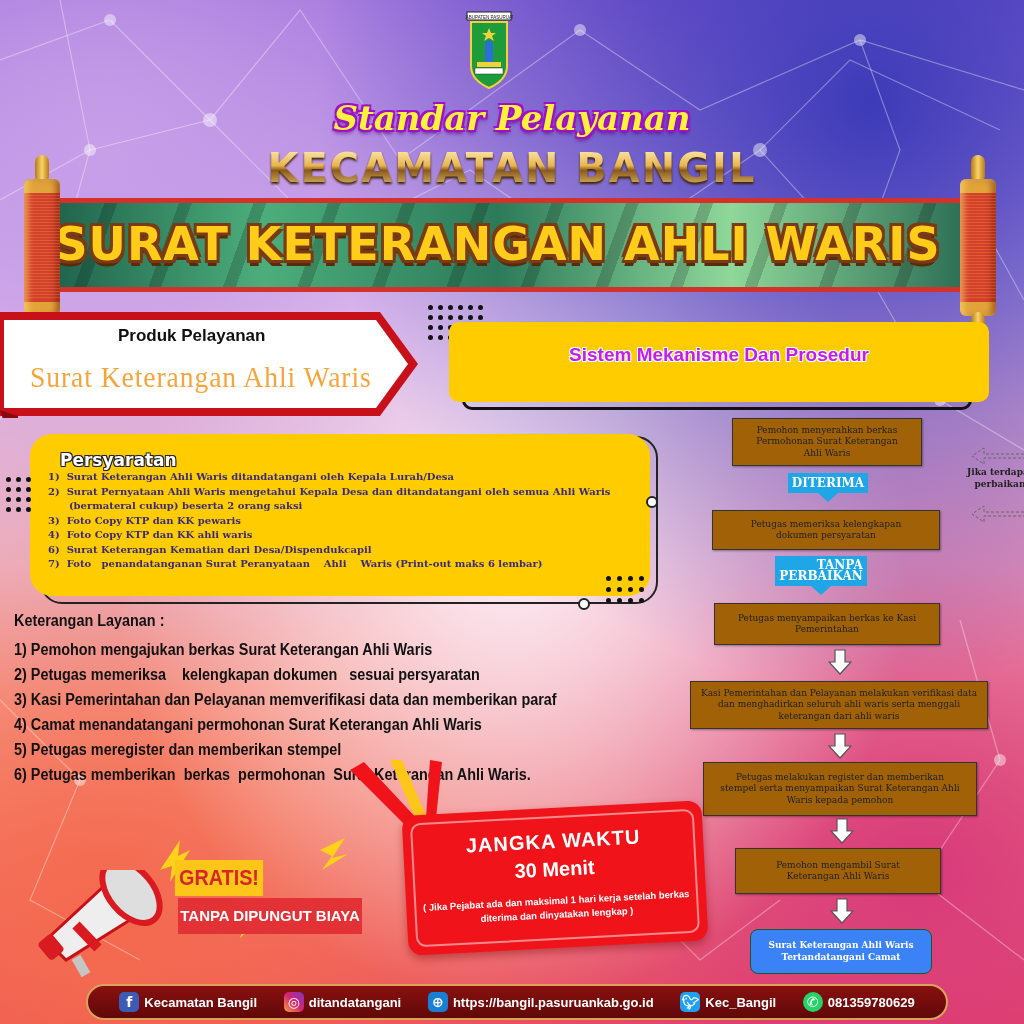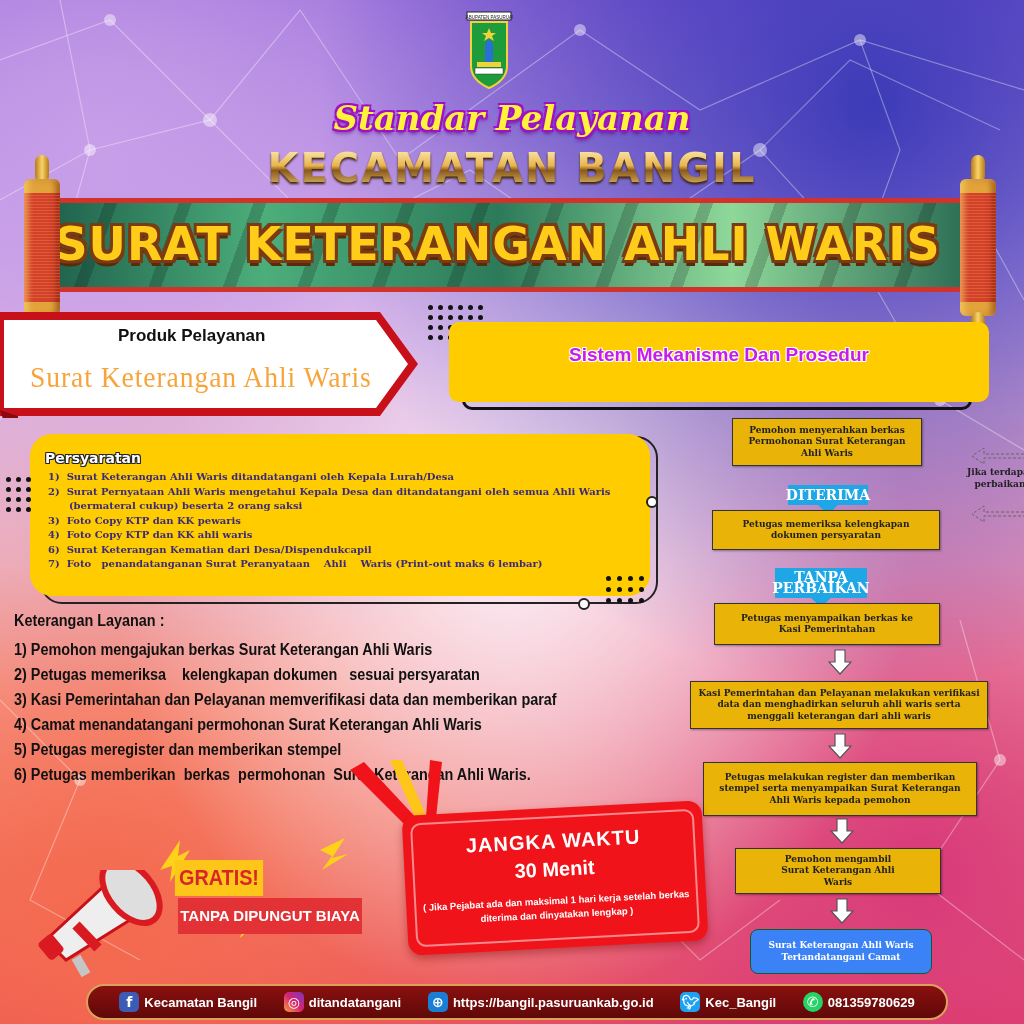--- a/index.html
+++ b/index.html
@@ -102,51 +102,51 @@
   
   .syarat-frame {
     position: absolute; left: 40px; top: 436px; width: 618px; height: 168px;
     border: 2px solid #222; border-radius: 22px;
   }
   .syarat {
     position: absolute; left: 30px; top: 434px; width: 620px; height: 162px;
     background: #ffcc00; border-radius: 22px;
   }
   .syarat-title {
-    position: absolute; left: 45px; top: 450px; font-family: "DejaVu Sans", sans-serif; font-weight: bold;
-    font-size: 14px; color: #fff;
+    position: absolute; left: 60px; top: 450px; font-family: "DejaVu Sans", sans-serif; font-weight: bold;
+    font-size: 17px; color: #fff;
     text-shadow: 1px 1px 0 #222, -1px -1px 0 #222, 1px -1px 0 #222, -1px 1px 0 #222;
   }
   .syarat-list {
     position: absolute; left: 48px; top: 470px; list-style: none;
     font-family: "DejaVu Serif", serif; font-weight: bold; font-size: 10px; line-height: 14.5px; color: #3b2a7a;
   }
   .syarat-list li { white-space: pre; }
   .syarat-ring { position: absolute; width: 12px; height: 12px; border: 2px solid #222; border-radius: 50%; background: #fff; }
 
   
   .ket {
     position: absolute; left: 14px; top: 612px;
     font-family: "Liberation Sans", sans-serif; font-weight: bold; color: #111;
   }
   .ket-title { font-size: 16px; margin-bottom: 7px; transform: scaleX(0.9); transform-origin: left; }
   .ket-list { list-style: none; }
   .ket-list li { font-size: 16px; line-height: 25px; white-space: pre; transform: scaleX(0.9); transform-origin: left; }
 
   
   .flow-box {
-    position: absolute; background: #eab308; border: 1.5px solid #333;
-    font-family: "DejaVu Serif", serif; font-weight: bold; font-size: 9px; line-height: 11.5px;
+    position: absolute; background: #a16207; border: 1.5px solid #333;
+    font-family: "DejaVu Serif", serif; font-weight: normal; font-size: 9px; line-height: 11.5px;
     color: #222; text-align: center; display: flex; align-items: center; justify-content: center;
     box-shadow: 1px 1px 2px rgba(0,0,0,0.35);
   }
   .flow-tag {
-    position: absolute; background: #1ea6e6; color: #fff; text-align: center;
-    font-family: "DejaVu Serif", serif; font-weight: bold; font-size: 14px; line-height: 11px;
-    display: flex; align-items: center; justify-content: center; margin-top: 12px;
+    position: absolute; background: #1ea6e6; color: #fff; text-align: right;
+    font-family: "DejaVu Serif", serif; font-weight: bold; font-size: 12px; line-height: 11px;
+    display: flex; align-items: center; justify-content: center;
   }
   .flow-tag::after {
     content: ""; position: absolute; left: 50%; bottom: -9px; transform: translateX(-50%);
     border-left: 10px solid transparent; border-right: 10px solid transparent; border-top: 9px solid #1ea6e6;
   }
   .hollow-arrow { position: absolute; width: 24px; height: 26px; }
   .flow-end {
     position: absolute; left: 750px; top: 929px; width: 182px; height: 45px; background: #3b82f6;
     border: 1.5px solid #0d5f2a; border-radius: 8px; color: #fff; text-align: center;
     font-family: "DejaVu Serif", serif; font-weight: bold; font-size: 9px; line-height: 11.5px;

